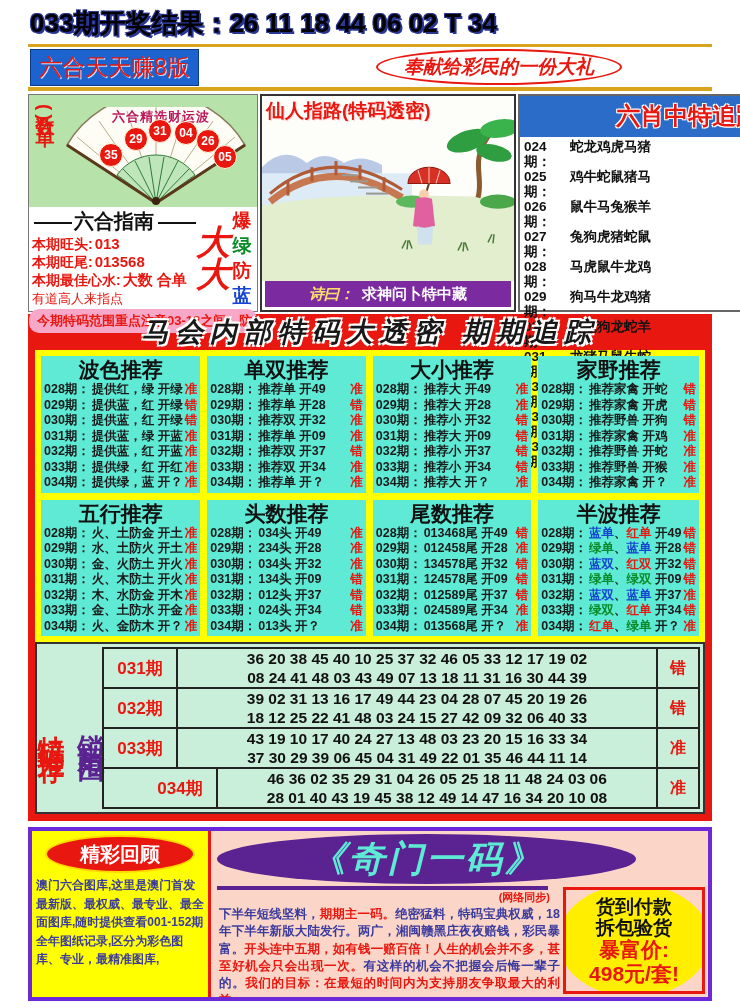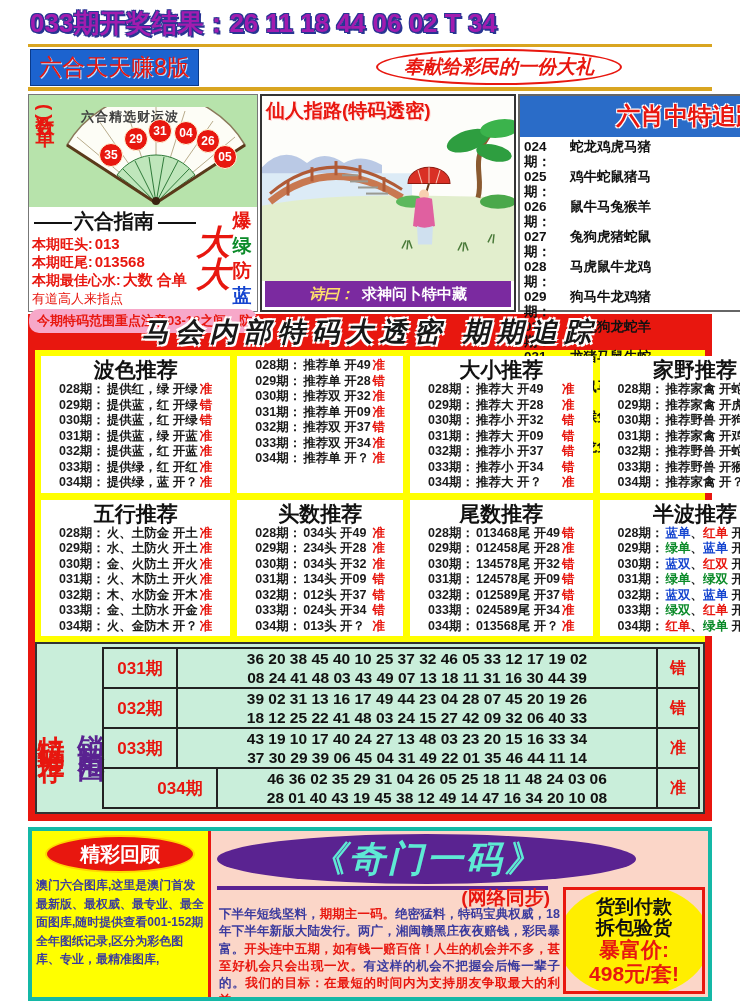--- a/index.html
+++ b/index.html
@@ -2,36 +2,36 @@
 <html><head>
 <meta charset="utf-8">
 <style>
   html,body{margin:0;padding:0;background:#fff;}
   body{width:740px;font-family:"Liberation Sans","DejaVu Sans",sans-serif;}
   .page{position:relative;width:740px;height:1008px;background:#fff;overflow:hidden;}
   .c-red{color:#e8170f}.c-green{color:#0a8a28}.c-blue{color:#1545d0}
   .c-navy{color:#3b3b9e}.c-black{color:#111}
 
   
-  .result-bar{padding:6px 0 2px 30px;font-size:26px;font-weight:bold;color:#a21caf;
+  .result-bar{padding:6px 0 2px 30px;font-size:26px;font-weight:bold;color:#000000;
     text-shadow:2px 2px 0 #283593,-1px -1px 0 #283593,1px -1px 0 #283593,-1px 1px 0 #283593;}
   .gold-line{height:3px;background:#d9a520;margin:1px 28px;}
   .logo-row{display:flex;align-items:center;justify-content:space-between;padding:1px 30px;height:36px;}
   .logo{background:#1c63cf;color:#e8170f;font-weight:normal;font-size:23px;padding:2px 8px;
     text-shadow:1px 1px 0 #bfe0ff;border:1px solid #0a3a8a;}
   .slogan-oval{border:2px solid #e8170f;border-radius:50%;color:#e8170f;font-weight:bold;
     font-style:italic;font-size:19px;padding:3px 26px;margin-right:88px;white-space:nowrap;}
 
   
   .top-row{display:flex;margin:3px 28px 0;height:218px;gap:2px;}
   .left-panel{width:228px;border:1px solid #777;display:flex;flex-direction:column;background:#fff;}
   .fan-area{position:relative;height:112px;background:#b7e3ab;flex:none;}
   .hesu{position:absolute;left:3px;top:5px;writing-mode:vertical-rl;color:#e8170f;font-weight:bold;font-size:19px;letter-spacing:2px;}
   .fan-svg{position:absolute;left:32px;top:12px;}
-  .fan-title{position:absolute;left:52px;top:13px;width:160px;color:#404040;
+  .fan-title{position:absolute;left:52px;top:13px;width:160px;text-align:center;color:#be185d;
     font-weight:bold;font-size:13px;letter-spacing:1px;}
   .fan-n{position:absolute;width:22px;height:22px;border-radius:50%;background:#e8170f;color:#fff;
     font-weight:bold;font-size:12px;display:flex;align-items:center;justify-content:center;border:1px solid #ffd;}
   .fan-n0{left:70px;top:48px}.fan-n1{left:95px;top:32px}.fan-n2{left:119px;top:24px}
   .fan-n3{left:145px;top:26px}.fan-n4{left:167px;top:34px}.fan-n5{left:184px;top:50px}
   .wavy{height:9px;overflow:hidden;color:#222;font-size:12px;line-height:8px;letter-spacing:-1px;white-space:nowrap;}
   .guide{display:flex;flex:1;padding:1px 3px;}
   .guide-main{flex:1;}
   .guide-title{display:flex;align-items:center;justify-content:center;font-size:20px;font-weight:bold;color:#111;gap:4px;}
   .guide-title .dash{letter-spacing:-2px;font-weight:bold;}
@@ -61,21 +61,21 @@
   .z-row{display:flex;font-weight:bold;font-size:13.5px;line-height:15px;color:#111;padding:0 4px;}
   .z-p{width:46px;flex:none;}
   .z-k{flex:1;}
 
   
   .big-box{margin:2px 28px 0;background:#e8170f;padding:0 7px 7px;}
   .banner{height:36px;display:flex;align-items:center;justify-content:center;color:#181818;
     font-size:27px;font-weight:bold;font-style:italic;letter-spacing:7px;
     text-shadow:2px 2px 0 #fff,-2px -2px 0 #fff,2px -2px 0 #fff,-2px 2px 0 #fff;}
   .recommend-grid{background:#ffff00;display:grid;grid-template-columns:repeat(4,1fr);gap:7px;padding:6px;}
-  .rec-panel{background:#ffffff;padding:2px 18px;}
+  .rec-panel{background:#5eead4;padding:2px 3px;}
   .rec-title{text-align:center;font-size:21px;font-weight:bold;color:#111;line-height:24px;}
   .rec-row{display:flex;font-size:12.5px;font-weight:bold;color:#1a1a1a;line-height:15.5px;white-space:nowrap;}
   .rec-row .rp{flex:none;}
   .rec-row .rt{flex:1;margin-left:2px;overflow:hidden;}
   .rec-row .rv{flex:none;color:#e8170f;margin-left:2px;}
 
   
   .lock-panel{background:#c9eeda;border:2px solid #333;display:flex;padding:3px;}
   .lock-label{width:62px;display:flex;justify-content:center;gap:4px;align-items:center;}
   .lock-label div{writing-mode:vertical-rl;font-size:27px;font-weight:bold;letter-spacing:7px;}
@@ -85,31 +85,31 @@
   .l-row{display:flex;border-bottom:2px solid #222;flex:1;}
   .l-row:last-child{border-bottom:none;padding-left:40px;}
   .l-p{width:72px;flex:none;border-right:2px solid #222;display:flex;align-items:center;justify-content:center;
     color:#e8170f;font-weight:bold;font-size:17px;}
   .l-n{flex:1;border-right:2px solid #222;display:flex;flex-direction:column;justify-content:center;
     text-align:center;font-weight:bold;font-size:15.5px;line-height:19px;color:#111;white-space:nowrap;}
   .l-v{width:40px;flex:none;display:flex;align-items:center;justify-content:center;
     color:#e8170f;font-weight:bold;font-size:16px;}
 
   
-  .bottom-box{margin:6px 28px 0;border:4px solid #14b8a6;display:flex;height:166px;}
+  .bottom-box{margin:6px 28px 0;border:4px solid #6d28d9;display:flex;height:166px;}
   .review{width:168px;flex:none;background:#ffff00;border-right:3px solid #e8170f;padding:3px 4px;}
   .review-title{width:146px;height:34px;margin:1px auto 3px;background:#e8170f;border:2px solid #ffd700;
     border-radius:50%;color:#fff;font-weight:bold;font-size:20px;display:flex;align-items:center;justify-content:center;}
   .review-body{font-size:12px;font-weight:bold;color:#3b3b9e;line-height:1.55;}
   .promo{flex:1;background:#fbd6c8;position:relative;overflow:hidden;}
   .promo-banner{margin:3px 72px 0 6px;height:50px;border-radius:50%;background:#5a2391;
     display:flex;align-items:center;justify-content:center;color:#5eead4;font-size:36px;
     font-weight:bold;font-style:italic;letter-spacing:3px;white-space:nowrap;}
   .promo-rule{height:4px;background:#5a2391;margin:2px 160px 0 6px;}
-  .promo-sync{text-align:right;padding-right:158px;color:#e8170f;font-weight:bold;font-size:19px;line-height:15px;}
+  .promo-sync{text-align:right;padding-right:158px;color:#e8170f;font-weight:bold;font-size:11px;line-height:15px;}
   .promo-body{margin:1px 148px 0 8px;font-size:12.5px;font-weight:bold;line-height:1.38;text-align:justify;}
   .price-box{position:absolute;right:3px;top:56px;bottom:3px;width:136px;border:3px solid #e8170f;
     background:#fbd6c8;overflow:hidden;display:flex;flex-direction:column;align-items:center;justify-content:center;}
   .price-circle{position:absolute;left:-8px;right:-8px;top:-6px;bottom:-6px;border-radius:50%;background:#ffee00;}
   .price-line{position:relative;font-weight:bold;line-height:1.12;white-space:nowrap;}
   .price-line.c-black{font-size:19px;color:#111;}
   .price-line.c-red{font-size:21px;color:#e8170f;}
 </style>
 </head>
 <body>
@@ -330,20 +330,21 @@
             <span class="rt">提供绿，红 开红</span>
             <span class="rv">准</span>
           </div>
           <div class="rec-row">
             <span class="rp">034期：</span>
             <span class="rt">提供绿，蓝 开？</span>
             <span class="rv">准</span>
           </div>
         </div>
         <div class="rec-panel">
+          <div class="rec-title">单双推荐</div>
           <div class="rec-row">
             <span class="rp">028期：</span>
             <span class="rt">推荐单 开49</span>
             <span class="rv">准</span>
           </div>
           <div class="rec-row">
             <span class="rp">029期：</span>
             <span class="rt">推荐单 开28</span>
             <span class="rv">错</span>
           </div>

